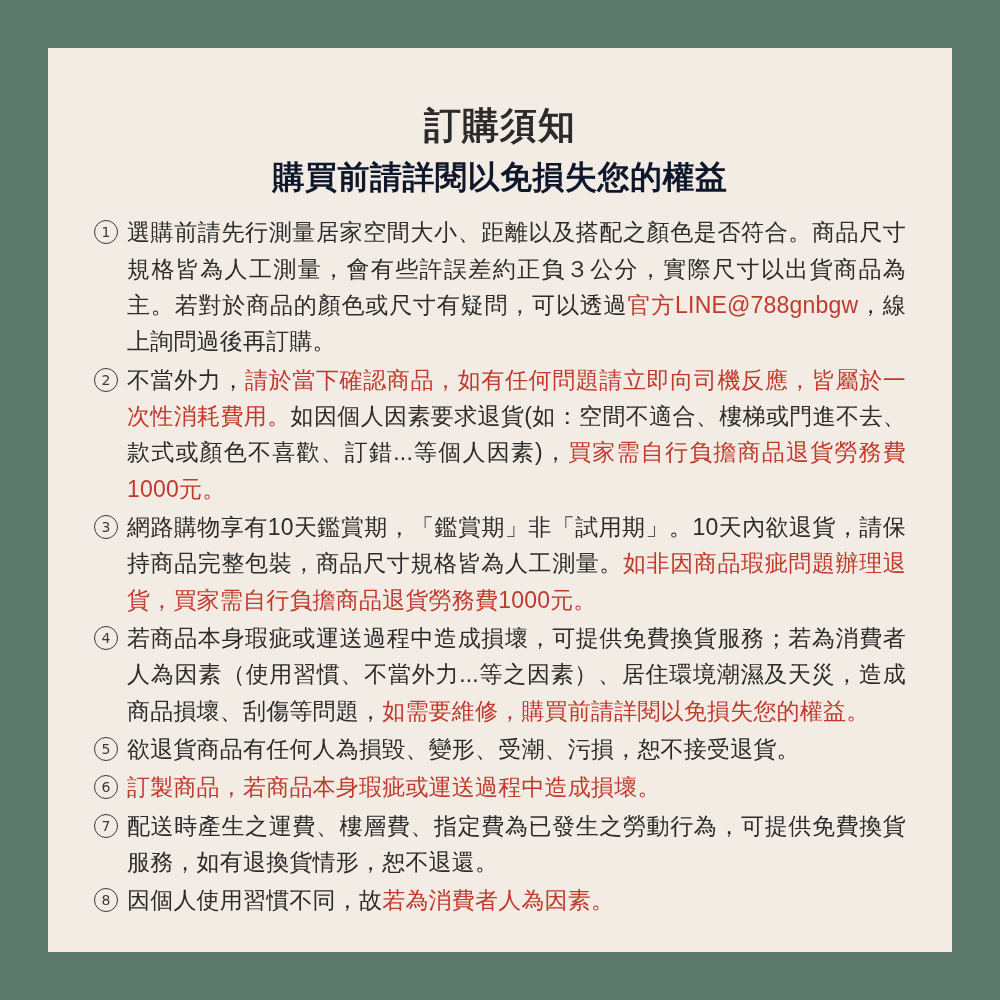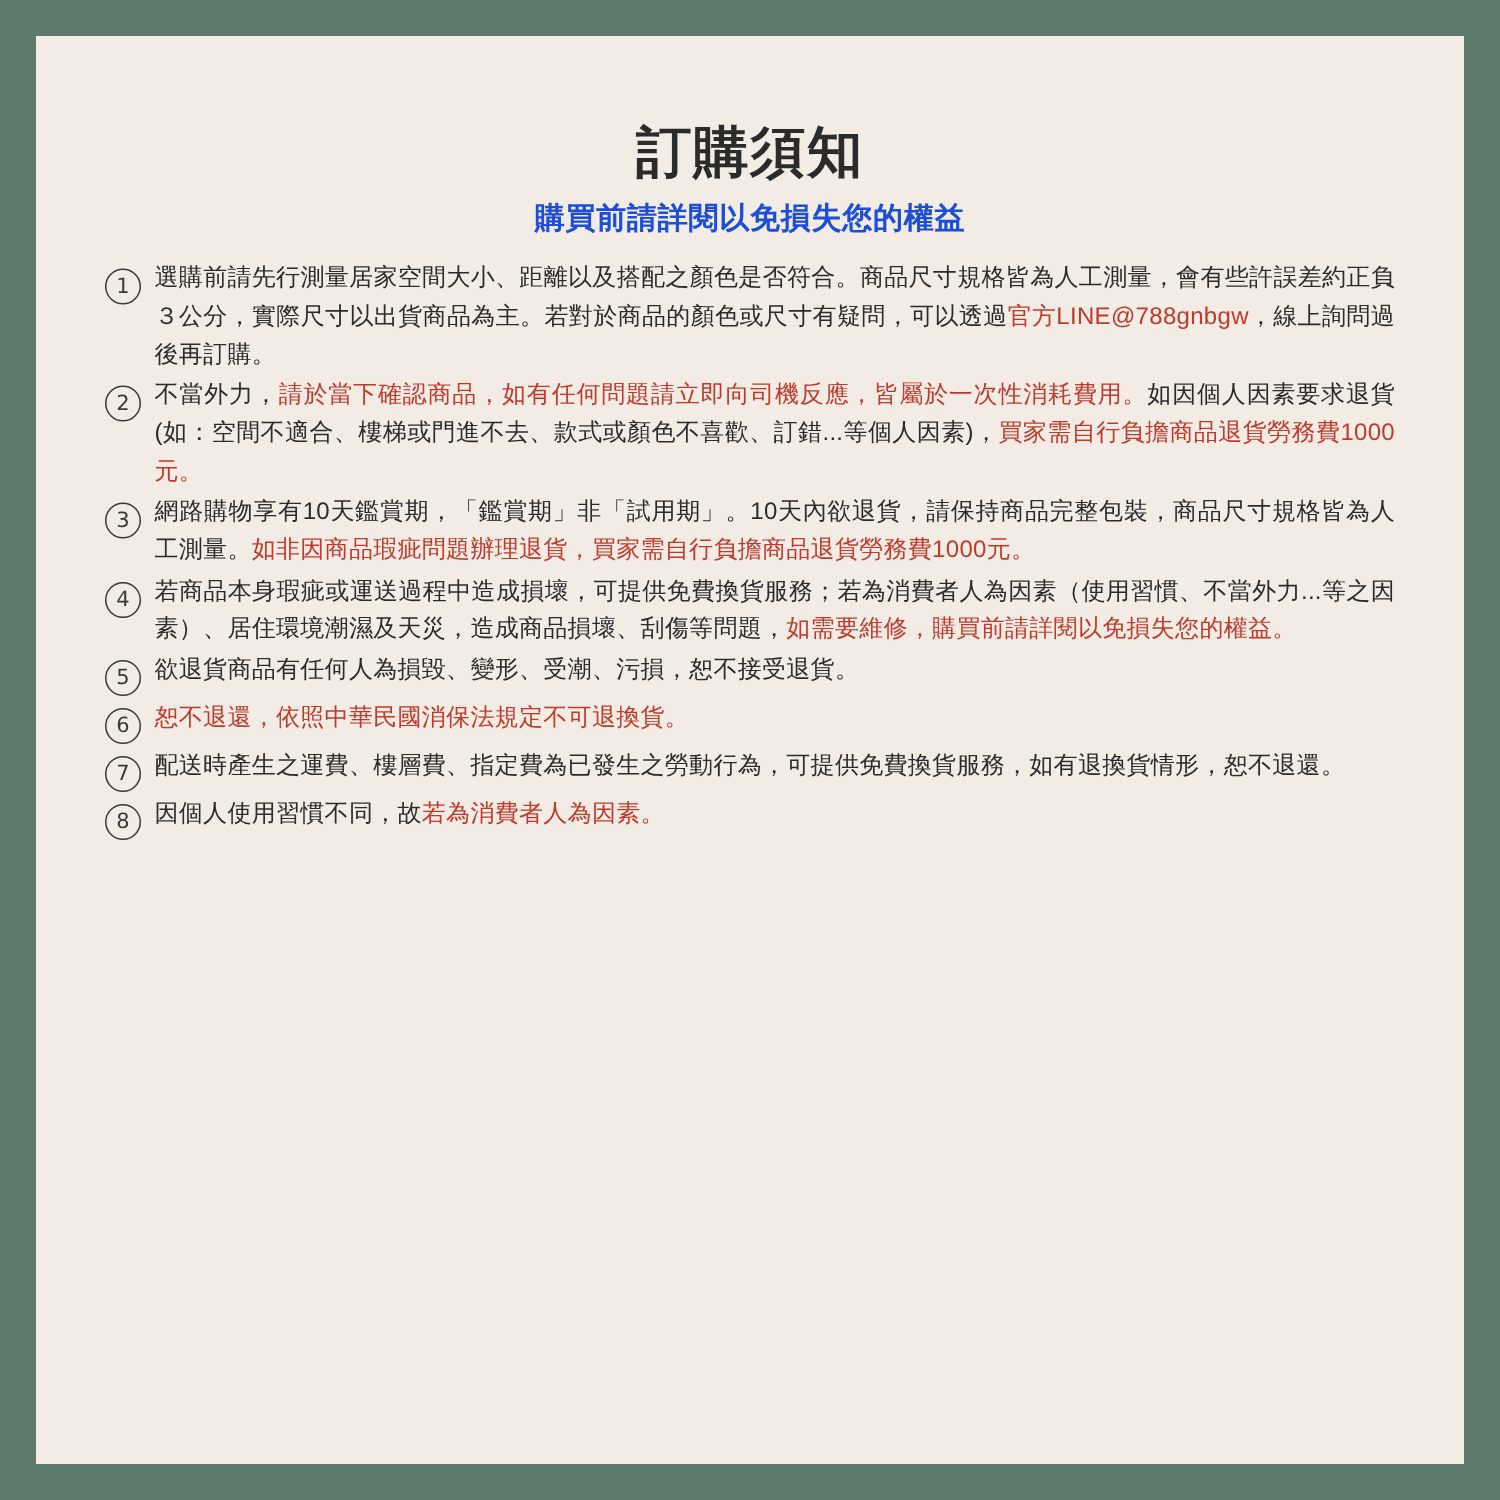--- a/index.html
+++ b/index.html
@@ -11,44 +11,44 @@
     height: 1000px;
     background: #ffffff;
     font-family: "Liberation Sans", "DejaVu Sans", sans-serif;
   }
   #page {
     position: relative;
     width: 1000px;
     height: 1000px;
     background: #5e7a6d;
     box-sizing: border-box;
-    padding: 24px;
+    padding: 48px;
   }
   #card {
     width: 100%;
     height: 100%;
     background: #f2ece5;
     box-sizing: border-box;
     padding: 44px 46px 30px 46px;
     position: relative;
   }
   .title {
     text-align: center;
     font-size: 37px;
     font-weight: bold;
     color: #2b2b2b;
     letter-spacing: 1px;
     line-height: 1.2;
     margin: 12px 0 8px 0;
   }
   .subtitle {
     text-align: center;
-    font-size: 20px;
+    font-size: 32px;
     font-weight: bold;
-    color: #1d4ed8;
+    color: #0f172a;
     letter-spacing: 0.5px;
     margin: 0 0 14px 0;
   }
   ol.terms {
     list-style: none;
     margin: 0;
     padding: 0;
   }
   li.term {
     display: flex;
@@ -65,21 +65,21 @@
     font-size: 14px;
     line-height: 22px;
     text-align: center;
     margin-right: 9px;
     margin-top: 6px;
     box-sizing: border-box;
     font-family: "DejaVu Sans", sans-serif;
   }
   .body {
     flex: 1 1 auto;
-    font-size: 16px;
+    font-size: 23px;
     line-height: 1.58;
     color: #2b2b2b;
     letter-spacing: 0.2px;
     text-align: justify;
   }
   .red {
     color: #c0392b;
   }
 </style>
 </head>
@@ -107,21 +107,21 @@
         <li class="term">
           <span class="num">4</span>
           <div class="body"><span>若商品本身瑕疵或運送過程中造成損壞，可提供免費換貨服務；若為消費者人為因素（使用習慣、不當外力...等之因素）、居住環境潮濕及天災，造成商品損壞、刮傷等問題，</span><span class="red">如需要維修，購買前請詳閱以免損失您的權益。</span></div>
         </li>
         <li class="term">
           <span class="num">5</span>
           <div class="body"><span>欲退貨商品有任何人為損毀、變形、受潮、污損，恕不接受退貨。</span></div>
         </li>
         <li class="term">
           <span class="num">6</span>
-          <div class="body"><span class="red">恕不退還，依照中華民國消保法規定不可退換貨。</span></div>
+          <div class="body"><span class="red">訂製商品，若商品本身瑕疵或運送過程中造成損壞。</span></div>
         </li>
         <li class="term">
           <span class="num">7</span>
           <div class="body"><span>配送時產生之運費、樓層費、指定費為已發生之勞動行為，可提供免費換貨服務，如有退換貨情形，恕不退還。</span></div>
         </li>
         <li class="term">
           <span class="num">8</span>
           <div class="body"><span>因個人使用習慣不同，故</span><span class="red">若為消費者人為因素。</span></div>
         </li>
       </ol>

